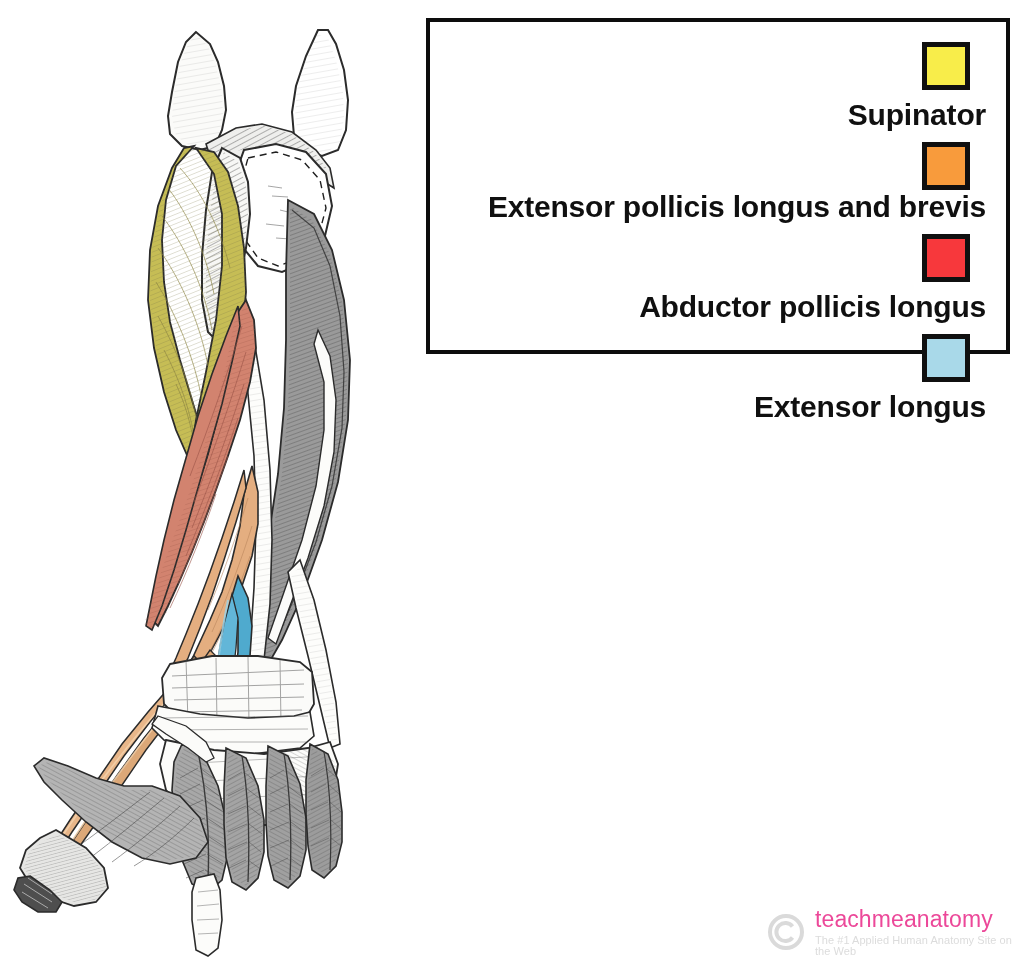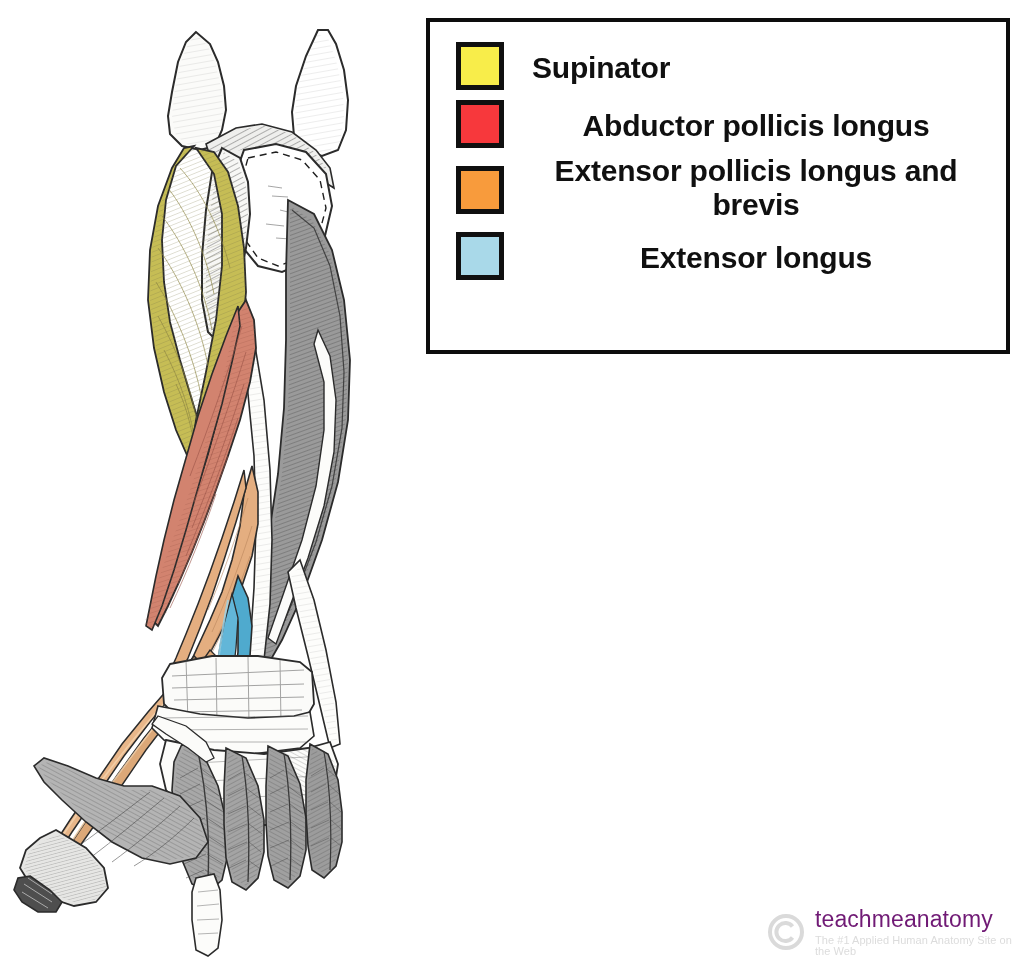--- a/index.html
+++ b/index.html
@@ -26,22 +26,23 @@
   #legend {
     position: absolute;
     left: 426px; top: 18px;
     width: 584px; height: 336px;
     background: #ffffff;
     border: 4px solid #0d0d0d;
     padding: 14px 14px 10px 26px;
   }
   .legend-row {
     display: flex;
-    align-items: center;
+    align-items: flex-end;
     margin-bottom: 6px;
+    flex-direction: column;
   }
   .legend-row.r1 { margin-top: 2px; }
   .swatch {
     flex: 0 0 auto;
     width: 48px; height: 48px;
     border: 5px solid #101010;
     margin-right: 22px;
     margin-top: 4px;
   }
   .legend-label {
@@ -68,21 +69,21 @@
     align-items: center;
   }
   #wm-mark {
     flex: 0 0 auto;
     width: 40px; height: 40px;
     margin-right: 9px;
   }
   #wm-text { display: flex; flex-direction: column; justify-content: center; }
   #wm-name {
     font-size: 23px;
-    color: #701a75;
+    color: #ec4899;
     line-height: 1.0;
     letter-spacing: 0.1px;
   }
   #wm-tag {
     font-size: 11px;
     color: #dcdcdc;
     line-height: 1.0;
     margin-top: 4px;
     letter-spacing: 0.05px;
   }
@@ -393,27 +394,27 @@
 
   <path d="M158,716 L186,726 L206,742 L214,758 L206,762 L188,748 L166,734 L152,724 Z" fill="#fbfbf9" stroke="#2b2b2b" stroke-width="1.3"></path>
 </svg>
 </div>
 
 <div id="legend">
   <div class="legend-row r1 one-line">
     <div class="swatch" style="background:#F8ED4A"></div>
     <div class="legend-label">Supinator</div>
   </div>
+  <div class="legend-row">
+    <div class="swatch" style="background:#F89B3C"></div>
+    <div class="legend-label">Extensor pollicis longus and brevis</div>
+  </div>
   <div class="legend-row one-line">
     <div class="swatch" style="background:#F7383C"></div>
     <div class="legend-label">Abductor pollicis longus</div>
-  </div>
-  <div class="legend-row">
-    <div class="swatch" style="background:#F89B3C"></div>
-    <div class="legend-label">Extensor pollicis longus and brevis</div>
   </div>
   <div class="legend-row one-line">
     <div class="swatch" style="background:#A9D9E9"></div>
     <div class="legend-label">Extensor longus</div>
   </div>
 </div>
 
 <div id="watermark">
   <div id="wm-mark">
     <svg viewBox="0 0 40 40" xmlns="http://www.w3.org/2000/svg">

